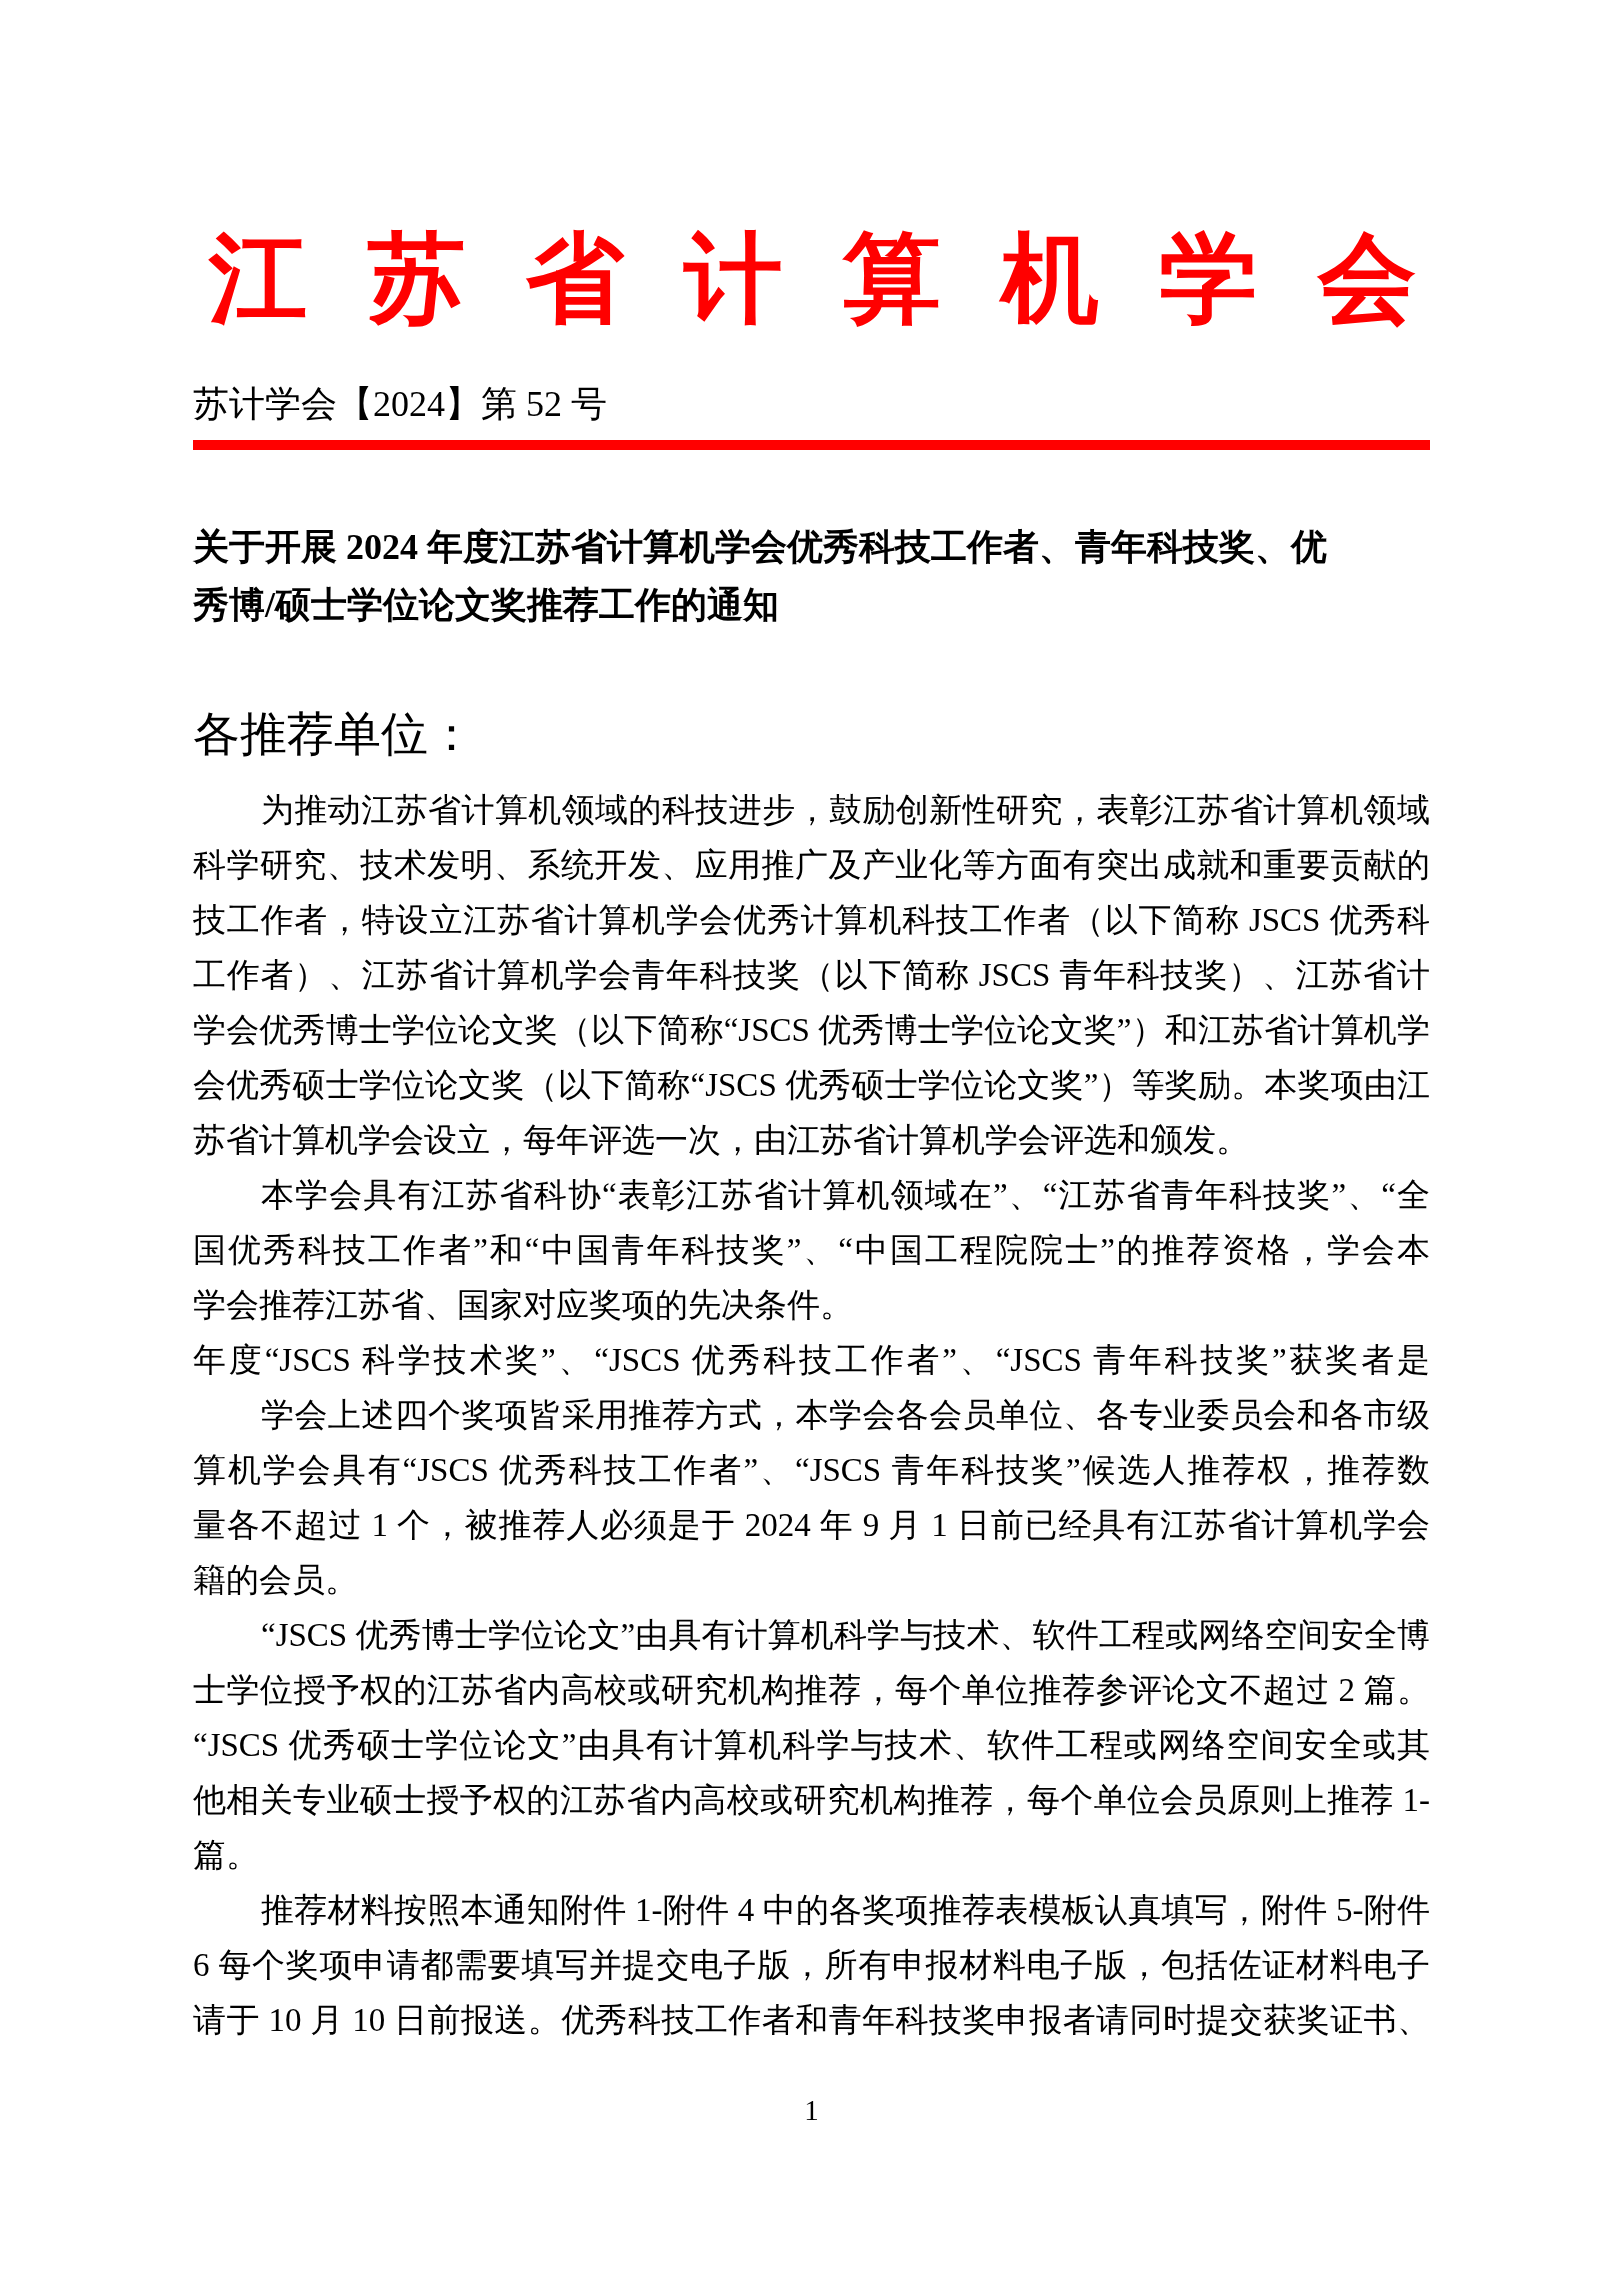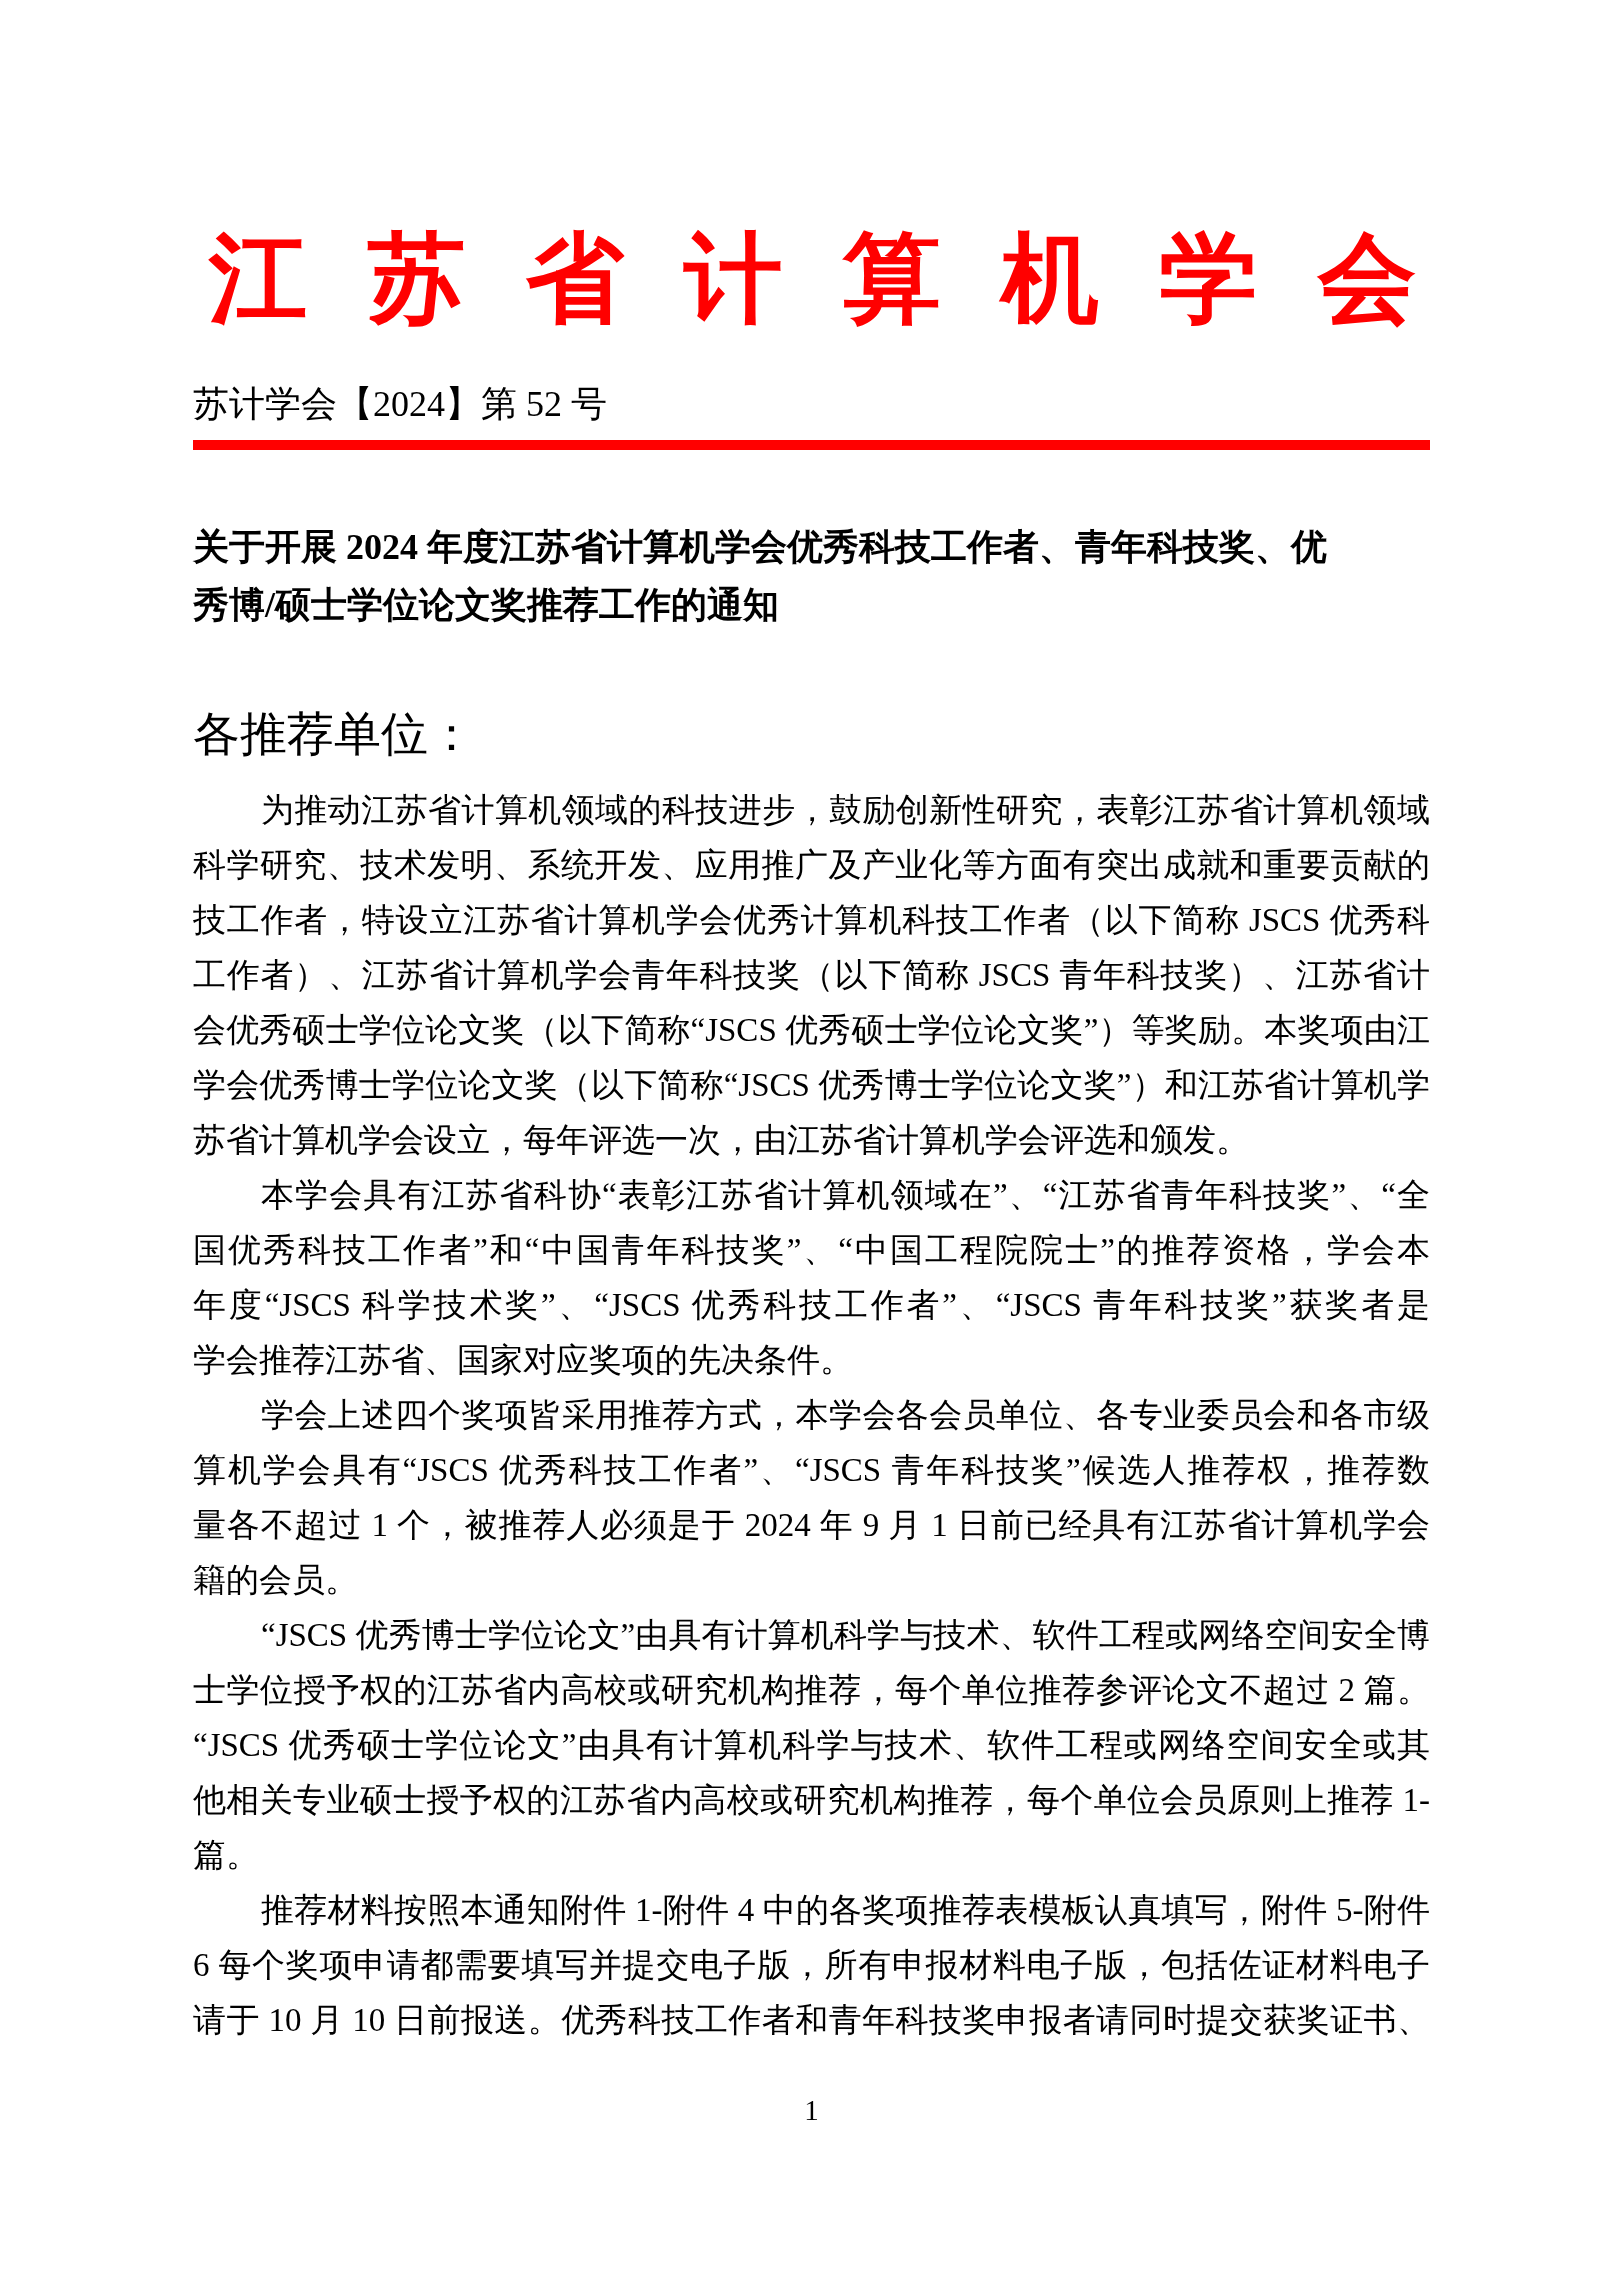--- a/index.html
+++ b/index.html
@@ -103,27 +103,27 @@
     <div>秀博/硕士学位论文奖推荐工作的通知</div>
   </div>
 
   <div class="salutation">各推荐单位：</div>
 
   <div class="body-lines">
       <div class="line indent justify">为推动江苏省计算机领域的科技进步，鼓励创新性研究，表彰江苏省计算机领域在</div>
       <div class="line justify">科学研究、技术发明、系统开发、应用推广及产业化等方面有突出成就和重要贡献的科</div>
       <div class="line justify">技工作者，特设立江苏省计算机学会优秀计算机科技工作者（以下简称 JSCS 优秀科技</div>
       <div class="line justify">工作者）、江苏省计算机学会青年科技奖（以下简称 JSCS 青年科技奖）、江苏省计算机</div>
+      <div class="line justify">学会优秀博士学位论文奖（以下简称“JSCS 优秀博士学位论文奖”）和江苏省计算机学</div>
       <div class="line justify">会优秀硕士学位论文奖（以下简称“JSCS 优秀硕士学位论文奖”）等奖励。本奖项由江</div>
-      <div class="line justify">学会优秀博士学位论文奖（以下简称“JSCS 优秀博士学位论文奖”）和江苏省计算机学</div>
       <div class="line">苏省计算机学会设立，每年评选一次，由江苏省计算机学会评选和颁发。</div>
       <div class="line indent justify">本学会具有江苏省科协“表彰江苏省计算机领域在”、“江苏省青年科技奖”、“全</div>
       <div class="line justify">国优秀科技工作者”和“中国青年科技奖”、“中国工程院院士”的推荐资格，学会本</div>
+      <div class="line">学会推荐江苏省、国家对应奖项的先决条件。</div>
       <div class="line justify">年度“JSCS 科学技术奖”、“JSCS 优秀科技工作者”、“JSCS 青年科技奖”获奖者是</div>
-      <div class="line">学会推荐江苏省、国家对应奖项的先决条件。</div>
       <div class="line indent justify">学会上述四个奖项皆采用推荐方式，本学会各会员单位、各专业委员会和各市级计</div>
       <div class="line justify">算机学会具有“JSCS 优秀科技工作者”、“JSCS 青年科技奖”候选人推荐权，推荐数</div>
       <div class="line justify">量各不超过 1 个，被推荐人必须是于 2024 年 9 月 1 日前已经具有江苏省计算机学会会</div>
       <div class="line">籍的会员。</div>
       <div class="line indent justify">“JSCS 优秀博士学位论文”由具有计算机科学与技术、软件工程或网络空间安全博</div>
       <div class="line justify">士学位授予权的江苏省内高校或研究机构推荐，每个单位推荐参评论文不超过 2 篇。</div>
       <div class="line justify">“JSCS 优秀硕士学位论文”由具有计算机科学与技术、软件工程或网络空间安全或其</div>
       <div class="line justify">他相关专业硕士授予权的江苏省内高校或研究机构推荐，每个单位会员原则上推荐 1-2</div>
       <div class="line">篇。</div>
       <div class="line indent justify">推荐材料按照本通知附件 1-附件 4 中的各奖项推荐表模板认真填写，附件 5-附件</div>

